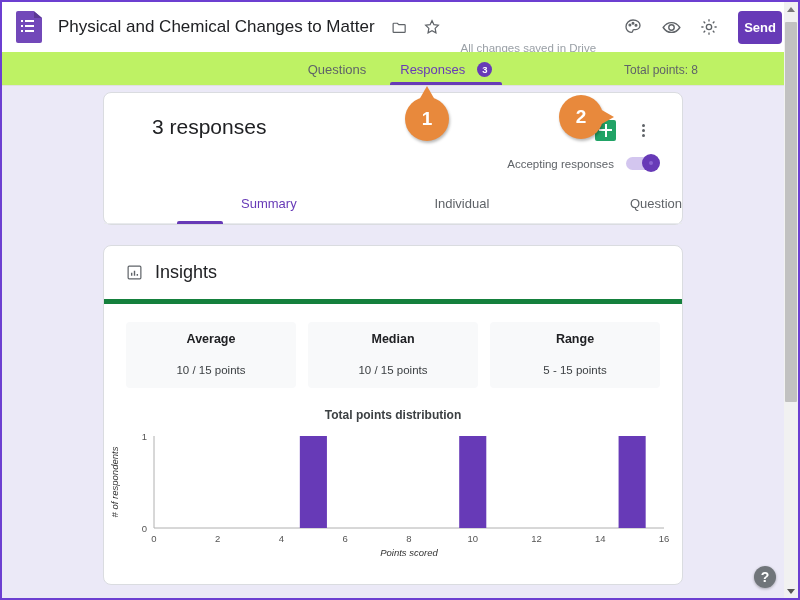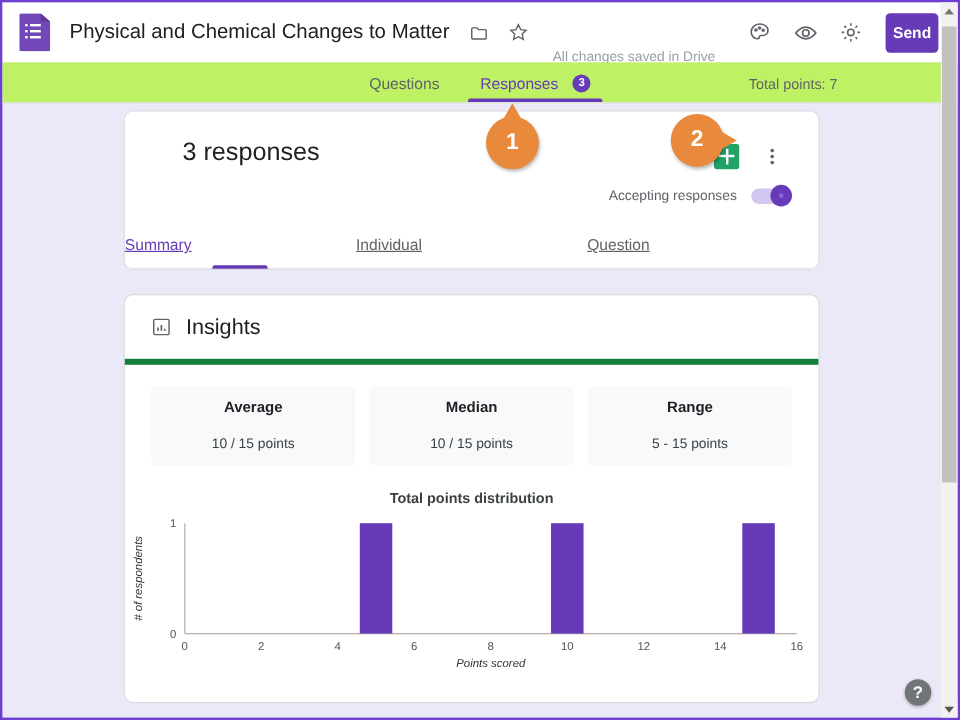--- a/index.html
+++ b/index.html
@@ -131,22 +131,22 @@
   }
   .toggle .knob::after {
     content: ""; position: absolute; left: 7px; top: 7px;
     width: 4px; height: 4px; border-radius: 50%; background: #8a63d2;
   }
 
   .subtabs {
     display: flex; margin-top: 16px; border-bottom: 1px solid #e8eaed;
   }
   .subtab {
-    flex: 1; text-align: left; font-size: 13px; color: #5f6368;
-    padding: 10px 0 12px; cursor: pointer; position: relative; text-decoration: underline;
+    flex: 1; text-align: right; font-size: 13px; color: #5f6368;
+    padding: 10px 0 12px; cursor: pointer; position: relative;
   }
   .subtab.active { color: #673ab7; }
   .subtab.active::after {
     content: ""; position: absolute; left: 50%; transform: translateX(-50%);
     bottom: -1px; width: 46px; height: 3px; background: #673ab7; border-radius: 2px 2px 0 0;
   }
 
   
   .card-head {
     display: flex; align-items: center; gap: 12px;
@@ -295,21 +295,21 @@
 <div class="tabstrip">
   <div class="tabs">
     <div class="tab">
       <span>Questions</span>
     </div>
     <div class="tab active">
       <span>Responses</span>
       <span class="badge">3</span>
     </div>
   </div>
-  <div class="total-points">Total points: 7</div>
+  <div class="total-points">Total points: 8</div>
 </div>
 
 <div class="content">
 
   <div class="card resp-card">
     <div class="resp-head">
       <div class="resp-count">3 responses</div>
       <div class="resp-actions">
         <div class="sheets-icon"></div>
         <div class="icon-btn">

